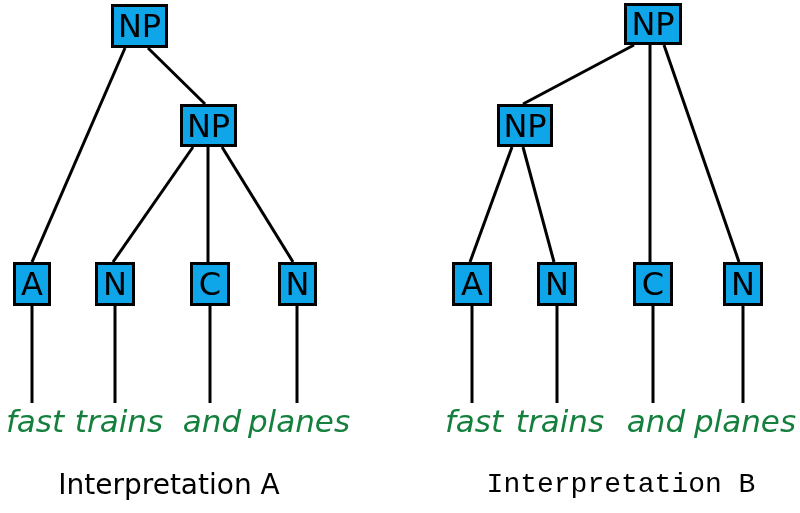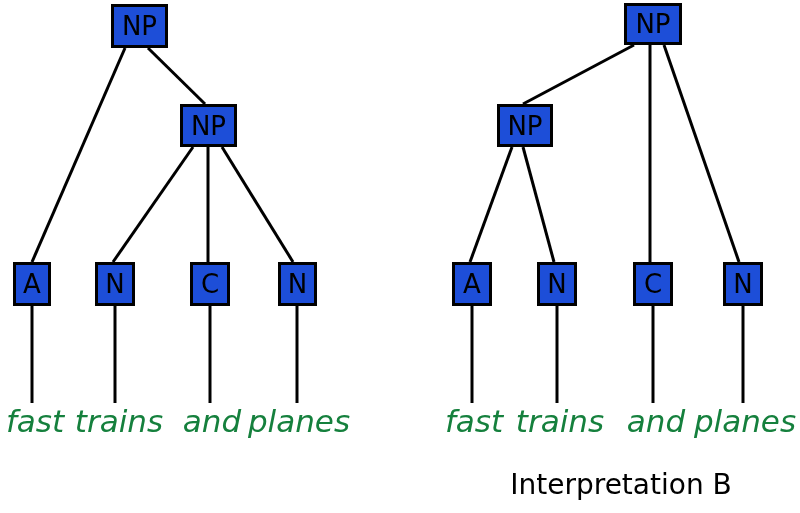--- a/index.html
+++ b/index.html
@@ -25,25 +25,25 @@
   }
   #edges-svg line {
     stroke: #000000;
     stroke-width: 3;
     stroke-linecap: butt;
   }
   .node-box {
     position: absolute;
     box-sizing: border-box;
     border: 3px solid #000000;
-    background: #1d4ed8;
+    background: #0ea5e9;
     display: flex;
     align-items: center;
     justify-content: center;
-    font-size: 26px;
+    font-size: 32px;
     line-height: 1;
     color: #000000;
   }
   
   .l-root  { left: 111px; top: 4px;   width: 57px; height: 44px; }
   .l-inner { left: 180px; top: 104px; width: 57px; height: 43px; }
   .l-leaf1 { left: 13px;  top: 262px; width: 38px; height: 44px; }
   .l-leaf2 { left: 95px;  top: 262px; width: 40px; height: 44px; }
   .l-leaf3 { left: 190px; top: 262px; width: 40px; height: 44px; }
   .l-leaf4 { left: 278px; top: 262px; width: 39px; height: 44px; }
@@ -77,21 +77,21 @@
   .caption {
     position: absolute;
     top: 471px;
     transform: translateX(-50%);
     font-size: 28px;
     line-height: 1;
     white-space: nowrap;
     color: #000000;
   }
   .cap-a { left: 169px; }
-  .cap-b { left: 621px; }
+  .cap-b { left: 621px; font-family: Liberation Mono, monospace; }
 </style>
 </head>
 <body>
 
 <div id="canvas">
 
   <svg id="edges-svg" viewBox="0 0 800 513" xmlns="http://www.w3.org/2000/svg">
 
     <line x1="125" y1="48" x2="32" y2="262"></line>
     <line x1="148" y1="48" x2="205" y2="104"></line>
@@ -133,15 +133,16 @@
   <div class="node-box r-leaf1">A</div>
   <div class="node-box r-leaf2">N</div>
   <div class="node-box r-leaf3">C</div>
   <div class="node-box r-leaf4">N</div>
 
   <div class="word w-r1">fast</div>
   <div class="word w-r2">trains</div>
   <div class="word w-r3">and</div>
   <div class="word w-r4">planes</div>
 
+  <div class="caption cap-a">Interpretation A</div>
   <div class="caption cap-b">Interpretation B</div>
 
 </div>
 
 </body></html>

